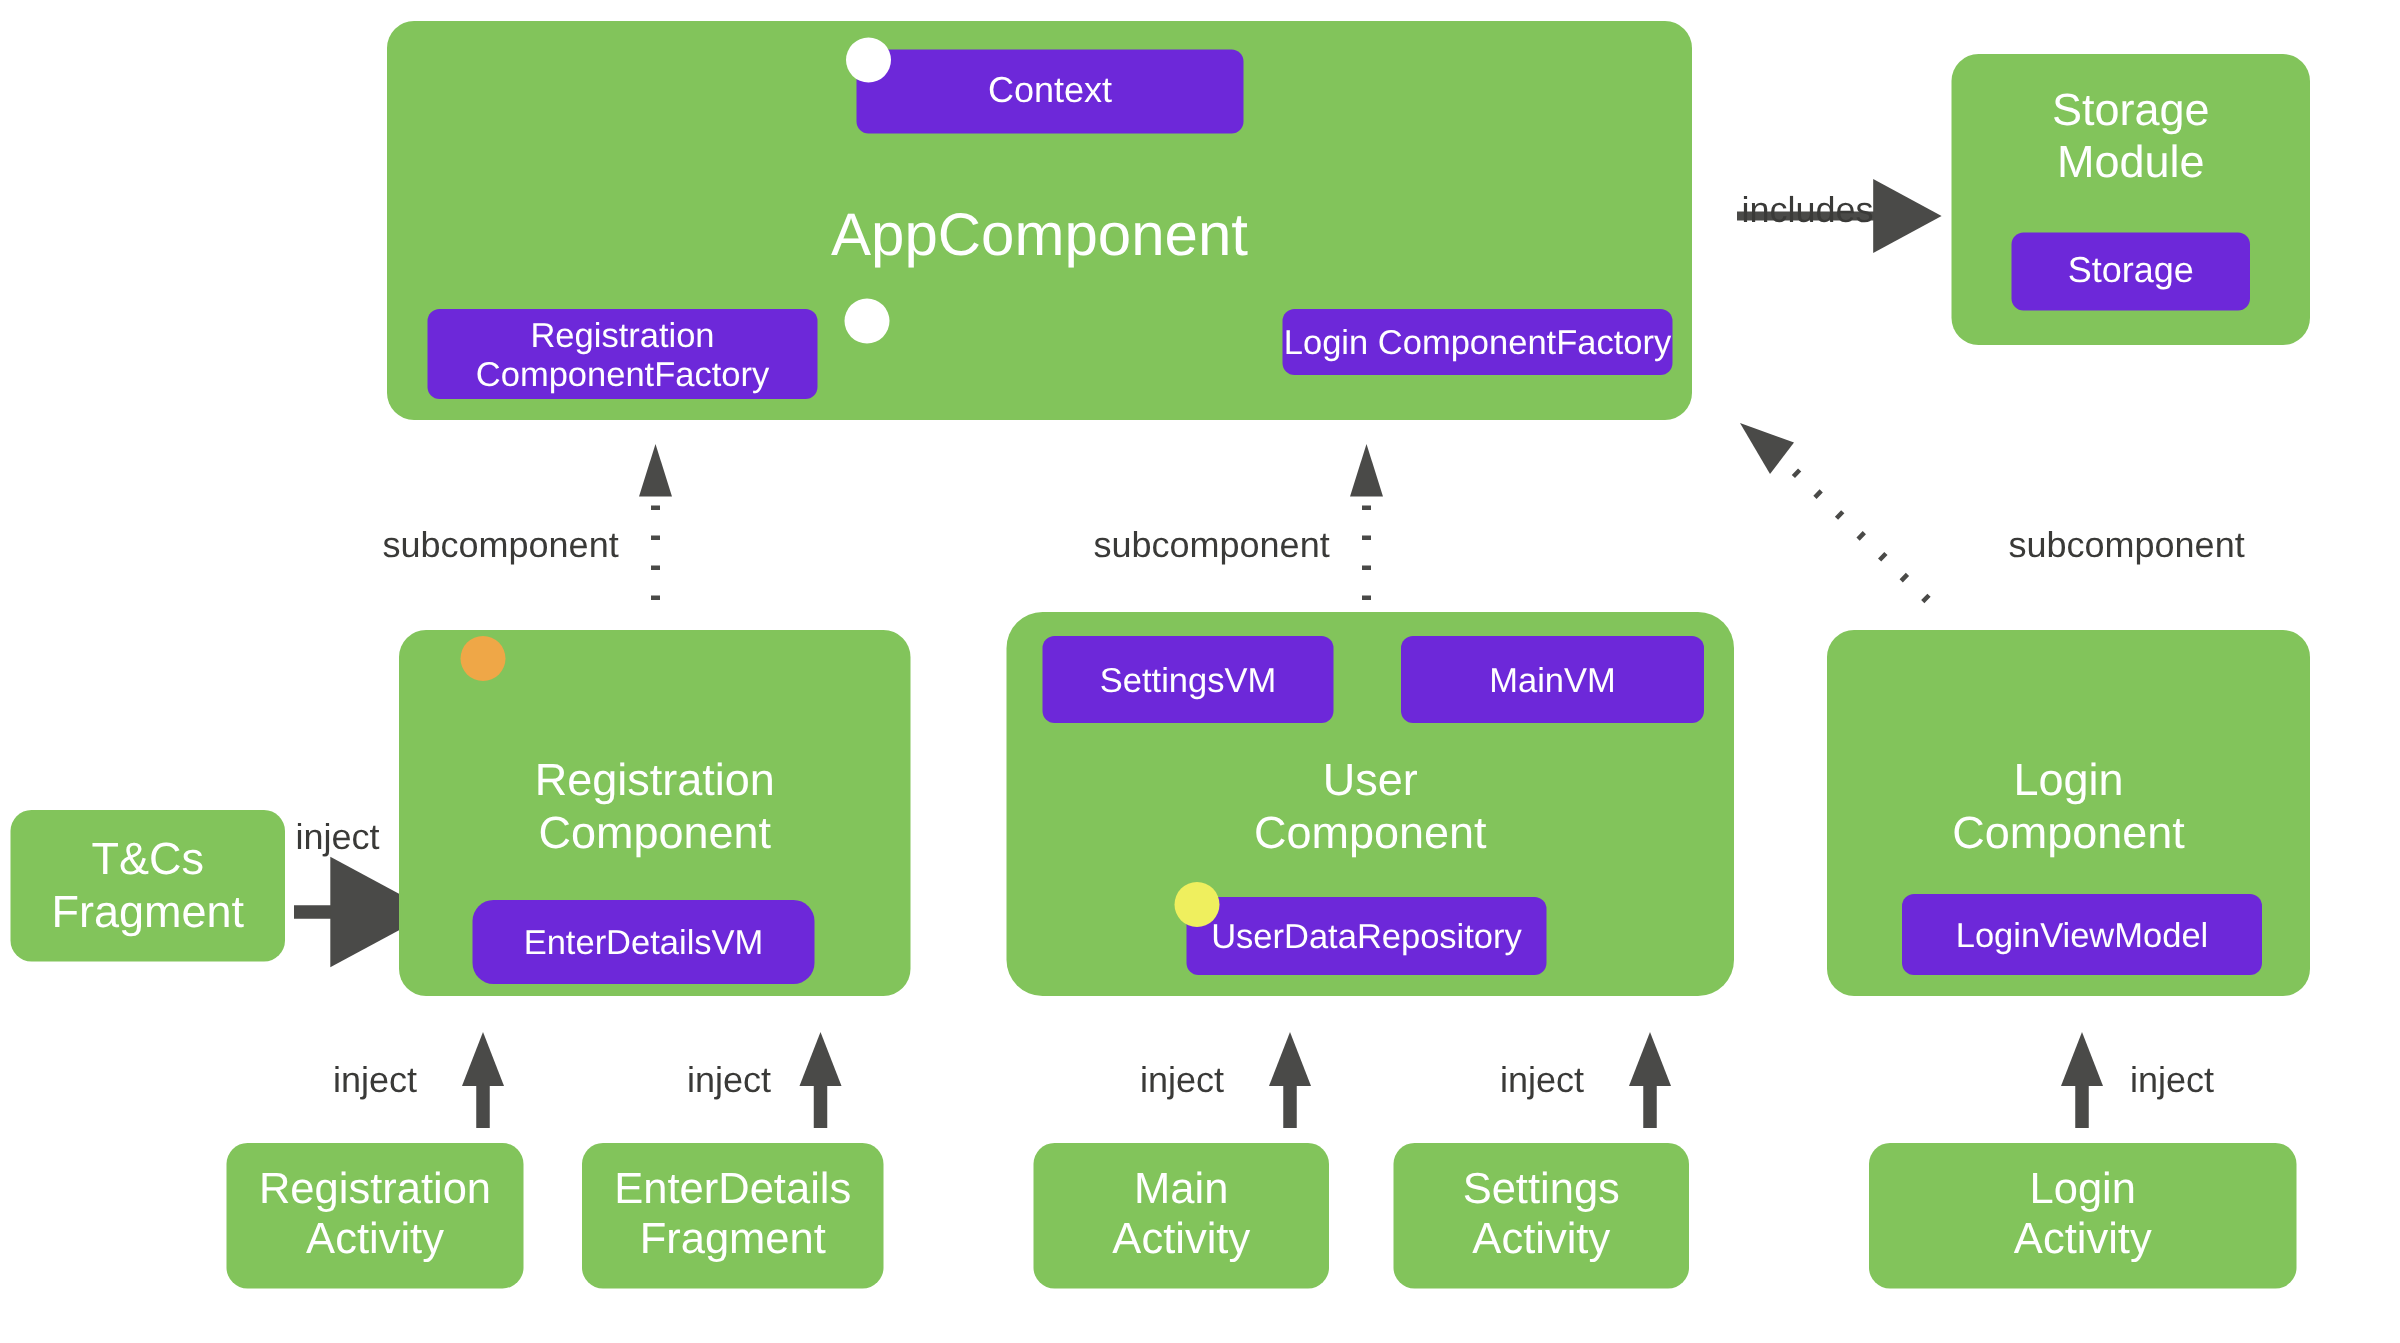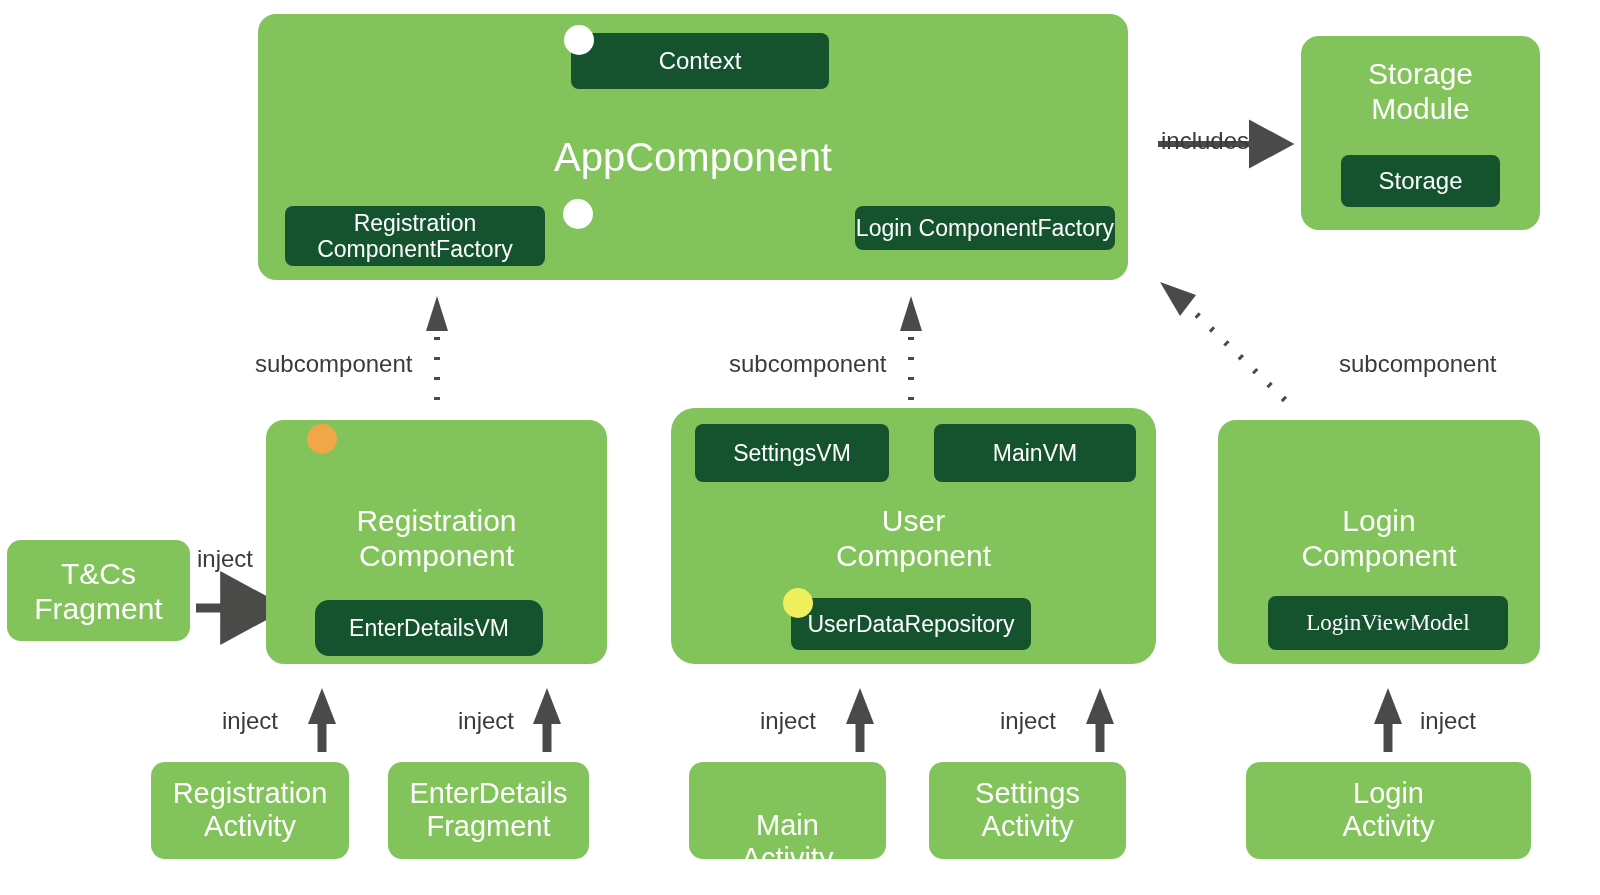--- a/index.html
+++ b/index.html
@@ -11,21 +11,21 @@
   #stage{position:absolute;left:0;top:0;width:1600px;height:895px;}
 
   
   .green{
     position:absolute;background:#82C45B;border-radius:14px;
     color:#ffffff;box-sizing:border-box;
   }
   .green.big{border-radius:18px;}
   
   .dark{
-    position:absolute;background:#14532d;border-radius:8px;color:#ffffff;
+    position:absolute;background:#6d28d9;border-radius:8px;color:#ffffff;
     display:flex;align-items:center;justify-content:center;text-align:center;
     box-sizing:border-box;line-height:1.14;
   }
   
   .ctitle{
     position:absolute;width:100%;left:0;text-align:center;color:#ffffff;
     line-height:1.17;white-space:pre-line;
   }
   .leaflabel{
     position:absolute;left:0;top:50%;transform:translateY(-50%);
@@ -133,42 +133,42 @@
   </div>
   <div class="dark" style="left:695px;top:424px;width:194px;height:58px;font-size:23px;">SettingsVM</div>
   <div class="dark" style="left:934px;top:424px;width:202px;height:58px;font-size:23px;">MainVM</div>
   <div class="dark" style="left:791px;top:598px;width:240px;height:52px;font-size:23px;">UserDataRepository</div>
   <div class="dot" style="left:783px;top:588px;width:30px;height:30px;background:#EFEF5E;"></div>
 
   <div class="green big" style="left:1218px;top:420px;width:322px;height:244px;">
     <div class="ctitle" style="top:83px;font-size:30px;">Login
 Component</div>
   </div>
-  <div class="dark" style="left:1268px;top:596px;width:240px;height:54px;font-size:23px;font-family:Liberation Serif, serif;">LoginViewModel</div>
+  <div class="dark" style="left:1268px;top:596px;width:240px;height:54px;font-size:23px;">LoginViewModel</div>
 
   <div class="green" style="left:7px;top:540px;width:183px;height:101px;">
     <div class="leaflabel" style="font-size:30px;">T&amp;Cs
 Fragment</div>
   </div>
   <div class="elabel" style="left:197px;top:547px;font-size:24px;">inject</div>
 
   <div class="green" style="left:151px;top:762px;width:198px;height:97px;">
     <div class="leaflabel" style="font-size:29px;">Registration
 Activity</div>
   </div>
   <div class="elabel" style="left:222px;top:709px;font-size:24px;">inject</div>
 
   <div class="green" style="left:388px;top:762px;width:201px;height:97px;">
     <div class="leaflabel" style="font-size:29px;">EnterDetails
 Fragment</div>
   </div>
   <div class="elabel" style="left:458px;top:709px;font-size:24px;">inject</div>
 
   <div class="green" style="left:689px;top:762px;width:197px;height:97px;">
-    <div class="leaflabel" style="font-size:29px;margin-top:32px;">Main
+    <div class="leaflabel" style="font-size:29px;">Main
 Activity</div>
   </div>
   <div class="elabel" style="left:760px;top:709px;font-size:24px;">inject</div>
 
   <div class="green" style="left:929px;top:762px;width:197px;height:97px;">
     <div class="leaflabel" style="font-size:29px;">Settings
 Activity</div>
   </div>
   <div class="elabel" style="left:1000px;top:709px;font-size:24px;">inject</div>
 

